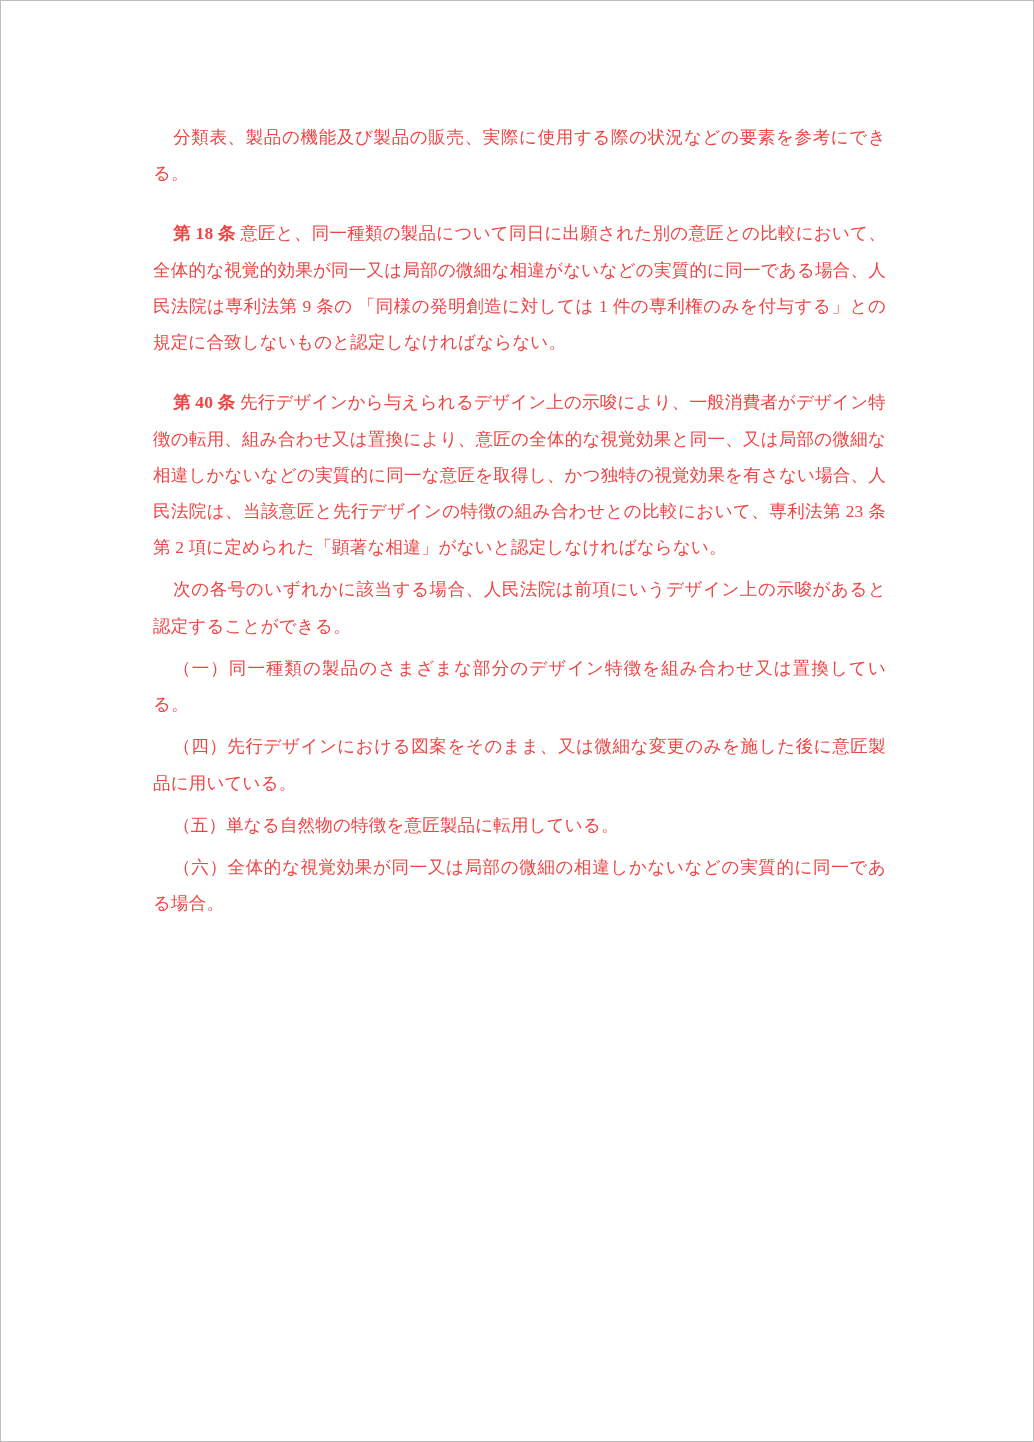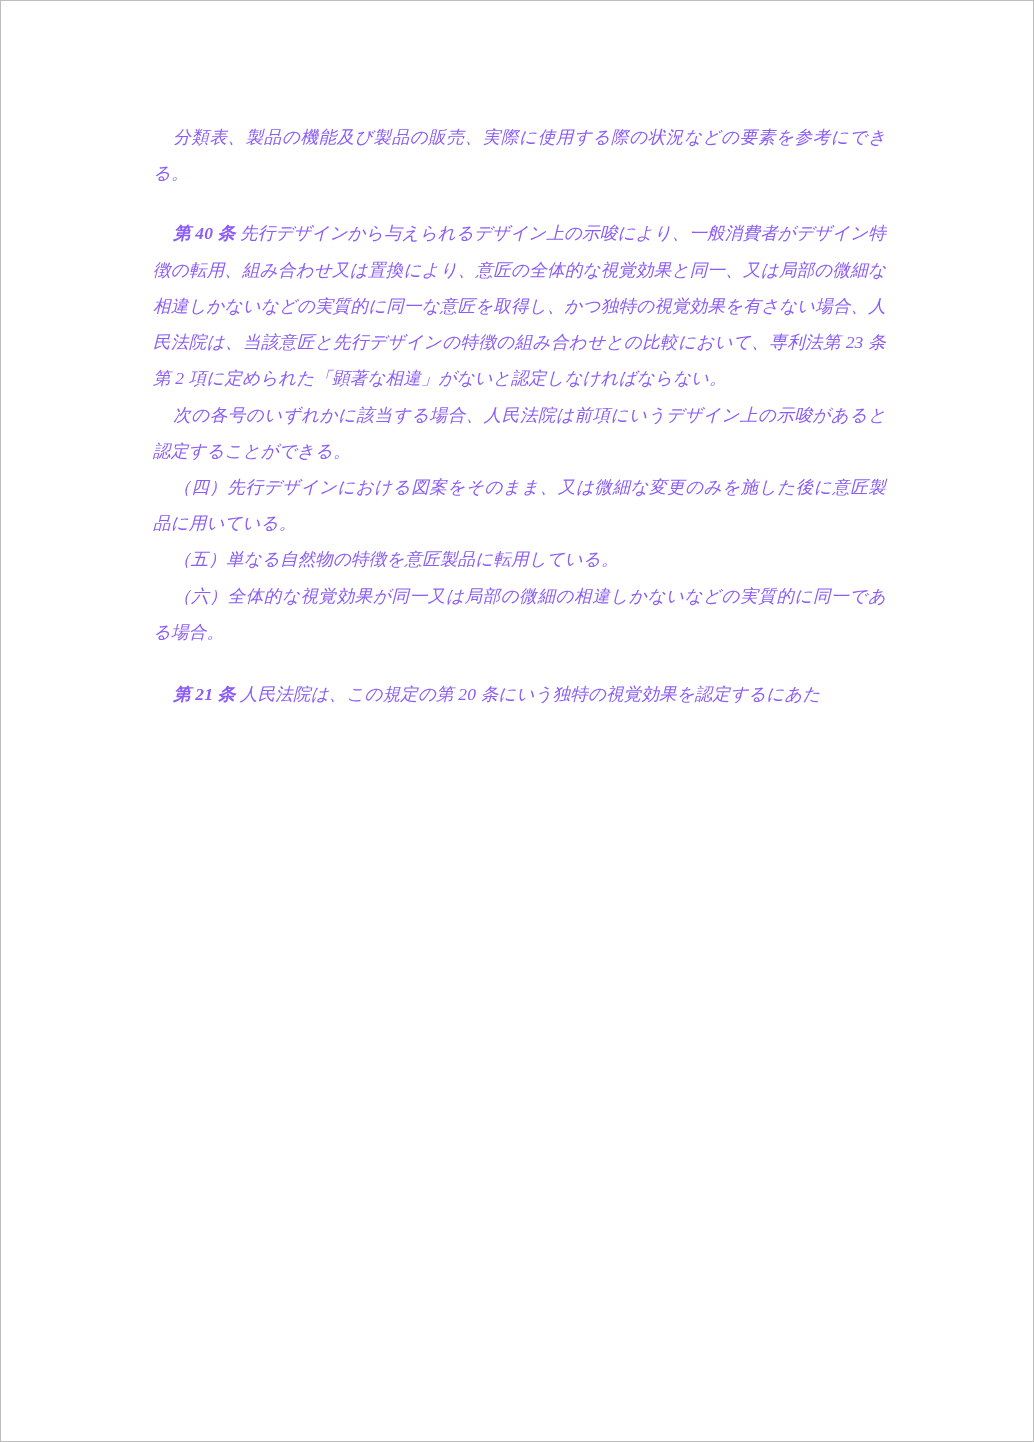--- a/index.html
+++ b/index.html
@@ -23,69 +23,69 @@
   }
   .page-inner {
     position: absolute;
     left: 152px;
     top: 118px;
     width: 733px;
   }
   .para {
     font-size: 17.5px;
     line-height: 2.07;
-    color: #8b5cf6;
+    color: #ef4444;
     text-align: justify;
     text-justify: inter-character;
     margin: 0;
     letter-spacing: 0.01em;
-    font-style: italic;
   }
   .para.gap-top {
     margin-top: 24px;
   }
   .para.gap-top-lg {
     margin-top: 26px;
   }
   .indent1 {
     text-indent: 1.15em;
   }
   .indent-art {
     text-indent: 1.15em;
   }
   .art-label {
     font-weight: bold;
   }
   .item {
     text-indent: 1.15em;
   }
   .tight {
-    margin-top: 0;
+    margin-top: 6px;
   }
 </style>
 </head>
 <body>
 
 <div class="page">
   <div class="page-inner">
 
     <p class="para indent1">分類表、製品の機能及び製品の販売、実際に使用する際の状況などの要素を参考にできる。</p>
 
+    <p class="para gap-top indent-art">
+      <span class="art-label">第 18 条</span>
+      <span>意匠と、同一種類の製品について同日に出願された別の意匠との比較において、全体的な視覚的効果が同一又は局部の微細な相違がないなどの実質的に同一である場合、人民法院は専利法第 9 条の 「同様の発明創造に対しては 1 件の専利権のみを付与する」との規定に合致しないものと認定しなければならない。</span>
+    </p>
 
 
     <p class="para gap-top indent-art">
       <span class="art-label">第 40 条</span>
       <span>先行デザインから与えられるデザイン上の示唆により、一般消費者がデザイン特徴の転用、組み合わせ又は置換により、意匠の全体的な視覚効果と同一、又は局部の微細な相違しかないなどの実質的に同一な意匠を取得し、かつ独特の視覚効果を有さない場合、人民法院は、当該意匠と先行デザインの特徴の組み合わせとの比較において、専利法第 23 条第 2 項に定められた「顕著な相違」がないと認定しなければならない。</span>
     </p>
 
     <p class="para tight indent1">次の各号のいずれかに該当する場合、人民法院は前項にいうデザイン上の示唆があると認定することができる。</p>
 
+    <p class="para tight item">（一）同一種類の製品のさまざまな部分のデザイン特徴を組み合わせ又は置換している。</p>
     <p class="para tight item">（四）先行デザインにおける図案をそのまま、又は微細な変更のみを施した後に意匠製品に用いている。</p>
     <p class="para tight item">（五）単なる自然物の特徴を意匠製品に転用している。</p>
     <p class="para tight item">（六）全体的な視覚効果が同一又は局部の微細の相違しかないなどの実質的に同一である場合。</p>
 
-    <p class="para gap-top-lg indent-art">
-      <span class="art-label">第 21 条</span>
-      <span>人民法院は、この規定の第 20 条にいう独特の視覚効果を認定するにあた</span>
-    </p>
 
   </div>
 </div>
 
 </body></html>

